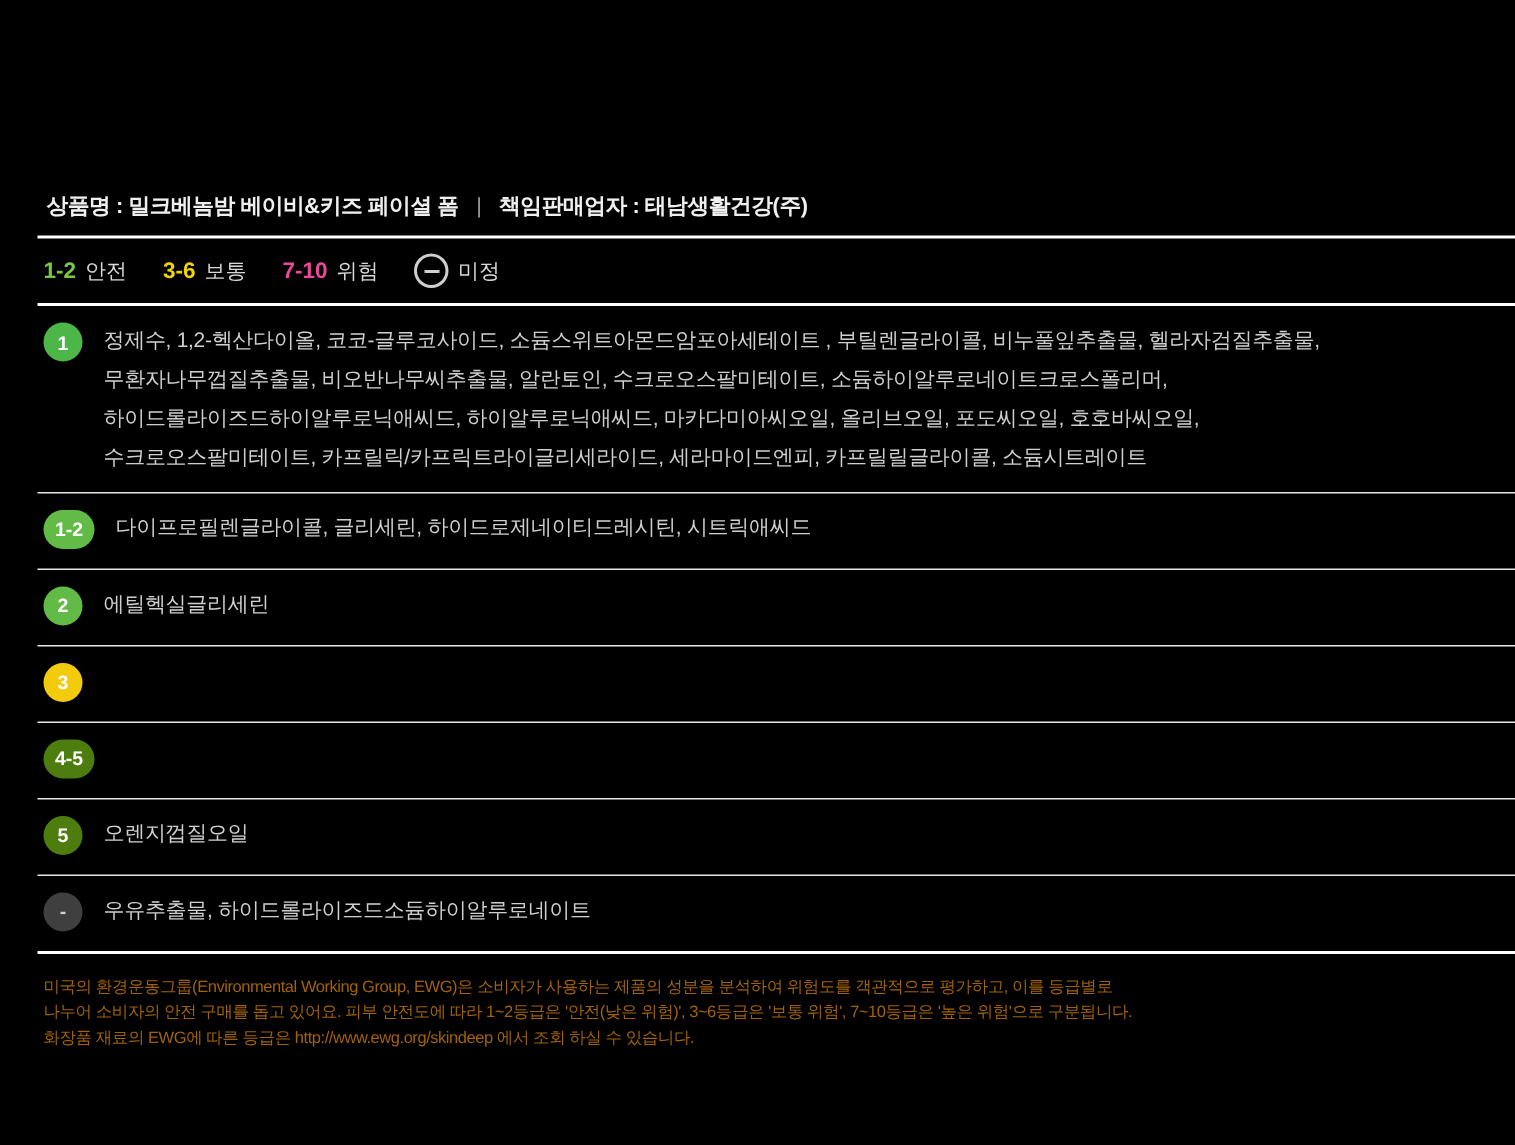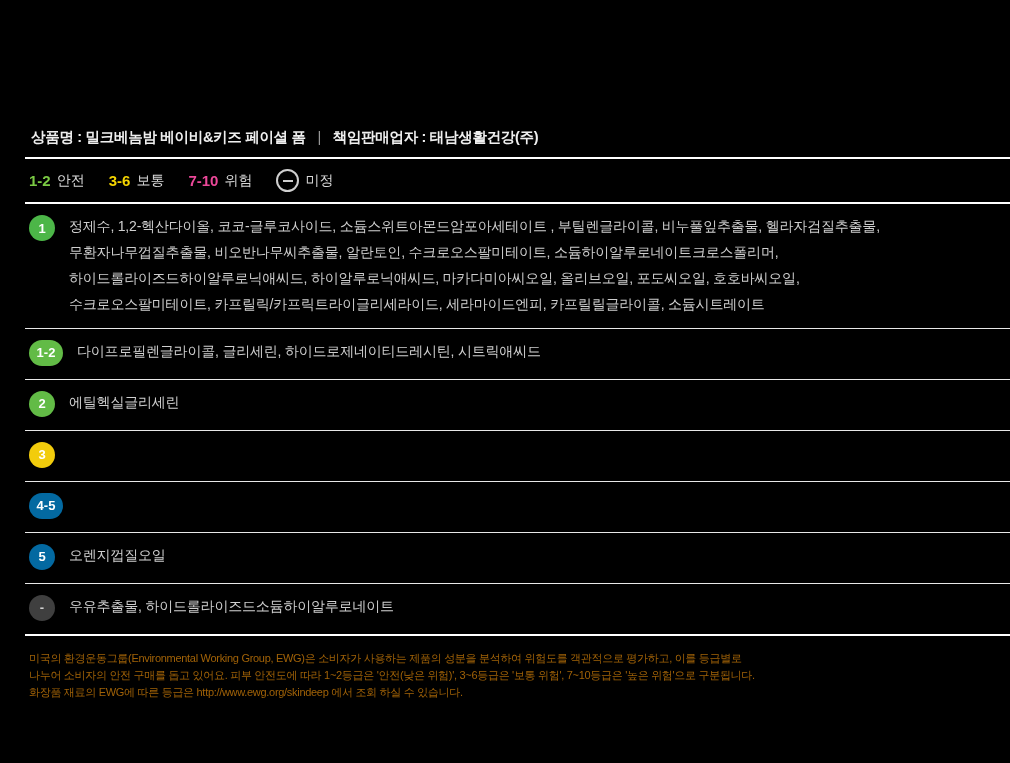--- a/index.html
+++ b/index.html
@@ -104,21 +104,21 @@
     font-size: 13px;
     font-weight: bold;
     color: #ffffff;
     margin-right: 14px;
     margin-top: 1px;
   }
   .badge.wide { width: 34px; border-radius: 13px; }
   .badge.green { background: #4cb648; }
   .badge.green2 { background: #62bb46; }
   .badge.yellow { background: #f2cc0c; color: #ffffff; }
-  .badge.gold { background: #0369a1; }
+  .badge.gold { background: #4d7c0f; }
   .badge.grey { background: #3f3f3f; color: #d0d0d0; }
 
   .ingredients {
     flex: 1 1 auto;
     font-size: 14px;
     line-height: 1.85;
     color: #cfcfcf;
     letter-spacing: -0.2px;
     word-break: keep-all;
   }

